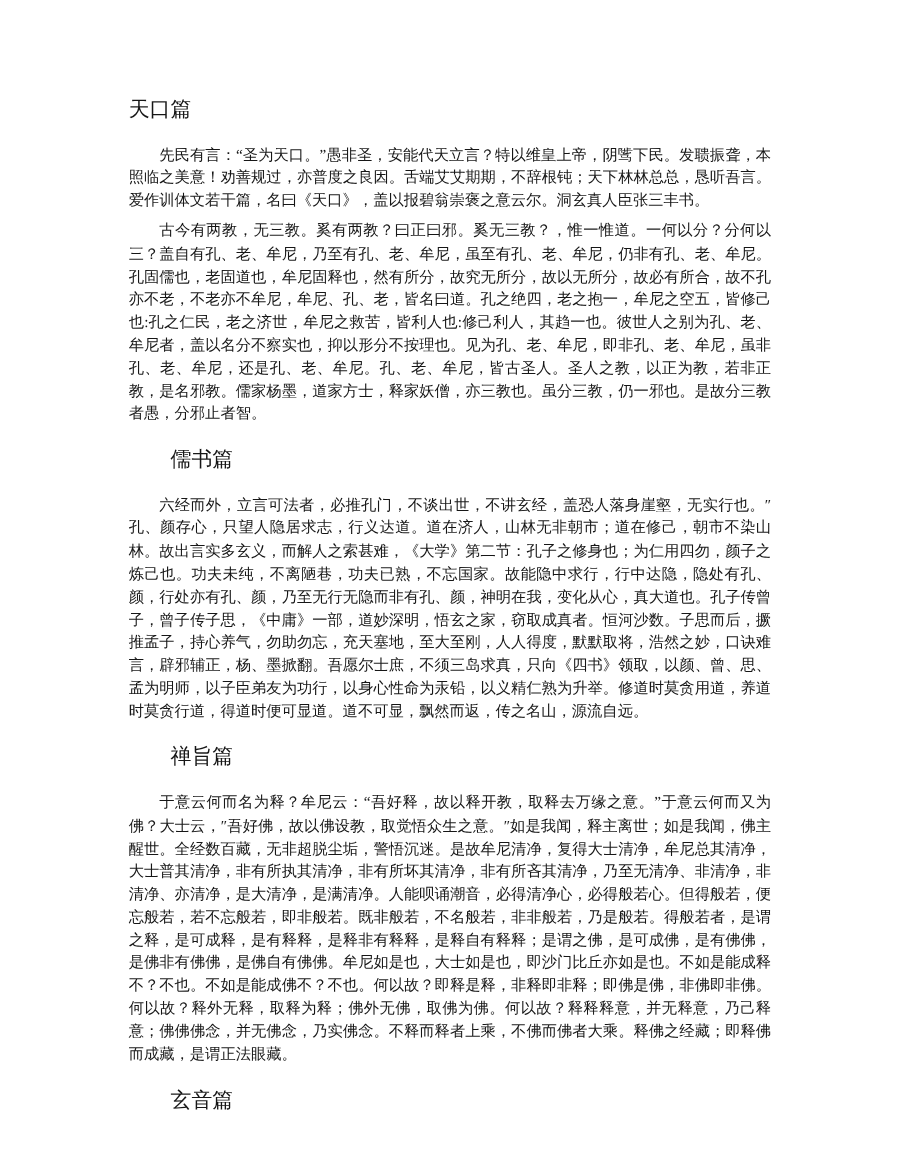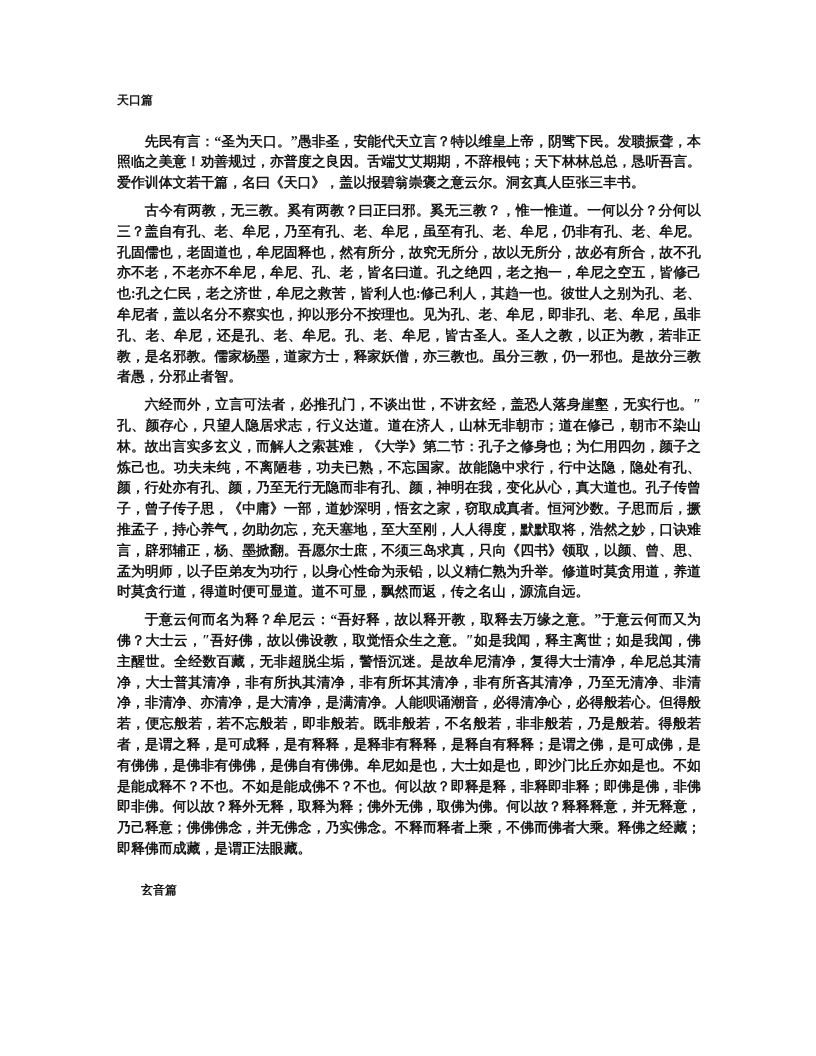--- a/index.html
+++ b/index.html
@@ -15,44 +15,45 @@
     position: absolute;
     left: 117px;
     top: 90px;
     width: 584px;
     color: #161616;
     font-size: 13.9px;
     line-height: 20.8px;
     text-align: justify;
   }
   .sec-title {
-    font-size: 12px;
-    font-weight: bold;
+    font-size: 19px;
+    font-weight: normal;
     margin: 20.8px 0;
     text-indent: 2em;
   }
   .sec-title.first {
     text-indent: 0;
     margin-top: 0;
   }
   .para {
     margin: 7px 0;
     text-indent: 2em;
-    font-weight: bold;
   }
 </style>
 </head>
 <body>
 
 <div class="doc">
 
   <h2 class="sec-title first">天口篇</h2>
   <p class="para">先民有言：“圣为天口。”愚非圣，安能代天立言？特以维皇上帝，阴骘下民。发聩振聋，本照临之美意！劝善规过，亦普度之良因。舌端艾艾期期，不辞根钝；天下林林总总，恳听吾言。爱作训体文若干篇，名曰《天口》，盖以报碧翁崇褒之意云尔。洞玄真人臣张三丰书。</p>
 
   <p class="para">古今有两教，无三教。奚有两教？曰正曰邪。奚无三教？，惟一惟道。一何以分？分何以三？盖自有孔、老、牟尼，乃至有孔、老、牟尼，虽至有孔、老、牟尼，仍非有孔、老、牟尼。孔固儒也，老固道也，牟尼固释也，然有所分，故究无所分，故以无所分，故必有所合，故不孔亦不老，不老亦不牟尼，牟尼、孔、老，皆名曰道。孔之绝四，老之抱一，牟尼之空五，皆修己也:孔之仁民，老之济世，牟尼之救苦，皆利人也:修己利人，其趋一也。彼世人之别为孔、老、牟尼者，盖以名分不察实也，抑以形分不按理也。见为孔、老、牟尼，即非孔、老、牟尼，虽非孔、老、牟尼，还是孔、老、牟尼。孔、老、牟尼，皆古圣人。圣人之教，以正为教，若非正教，是名邪教。儒家杨墨，道家方士，释家妖僧，亦三教也。虽分三教，仍一邪也。是故分三教者愚，分邪止者智。</p>
 
+  <h2 class="sec-title">儒书篇</h2>
   <p class="para">六经而外，立言可法者，必推孔门，不谈出世，不讲玄经，盖恐人落身崖壑，无实行也。″孔、颜存心，只望人隐居求志，行义达道。道在济人，山林无非朝市；道在修己，朝市不染山林。故出言实多玄义，而解人之索甚难，《大学》第二节：孔子之修身也；为仁用四勿，颜子之炼己也。功夫未纯，不离陋巷，功夫已熟，不忘国家。故能隐中求行，行中达隐，隐处有孔、颜，行处亦有孔、颜，乃至无行无隐而非有孔、颜，神明在我，变化从心，真大道也。孔子传曾子，曾子传子思，《中庸》一部，道妙深明，悟玄之家，窃取成真者。恒河沙数。子思而后，撅推孟子，持心养气，勿助勿忘，充天塞地，至大至刚，人人得度，默默取将，浩然之妙，口诀难言，辟邪辅正，杨、墨掀翻。吾愿尔士庶，不须三岛求真，只向《四书》领取，以颜、曾、思、孟为明师，以子臣弟友为功行，以身心性命为汞铅，以义精仁熟为升举。修道时莫贪用道，养道时莫贪行道，得道时便可显道。道不可显，飘然而返，传之名山，源流自远。</p>
 
+  <h2 class="sec-title">禅旨篇</h2>
   <p class="para">于意云何而名为释？牟尼云：“吾好释，故以释开教，取释去万缘之意。”于意云何而又为佛？大士云，″吾好佛，故以佛设教，取觉悟众生之意。″如是我闻，释主离世；如是我闻，佛主醒世。全经数百藏，无非超脱尘垢，警悟沉迷。是故牟尼清净，复得大士清净，牟尼总其清净，大士普其清净，非有所执其清净，非有所坏其清净，非有所吝其清净，乃至无清净、非清净，非清净、亦清净，是大清净，是满清净。人能呗诵潮音，必得清净心，必得般若心。但得般若，便忘般若，若不忘般若，即非般若。既非般若，不名般若，非非般若，乃是般若。得般若者，是谓之释，是可成释，是有释释，是释非有释释，是释自有释释；是谓之佛，是可成佛，是有佛佛，是佛非有佛佛，是佛自有佛佛。牟尼如是也，大士如是也，即沙门比丘亦如是也。不如是能成释不？不也。不如是能成佛不？不也。何以故？即释是释，非释即非释；即佛是佛，非佛即非佛。何以故？释外无释，取释为释；佛外无佛，取佛为佛。何以故？释释释意，并无释意，乃己释意；佛佛佛念，并无佛念，乃实佛念。不释而释者上乘，不佛而佛者大乘。释佛之经藏；即释佛而成藏，是谓正法眼藏。</p>
 
   <h2 class="sec-title">玄音篇</h2>
 
 </div>
 
 </body></html>

